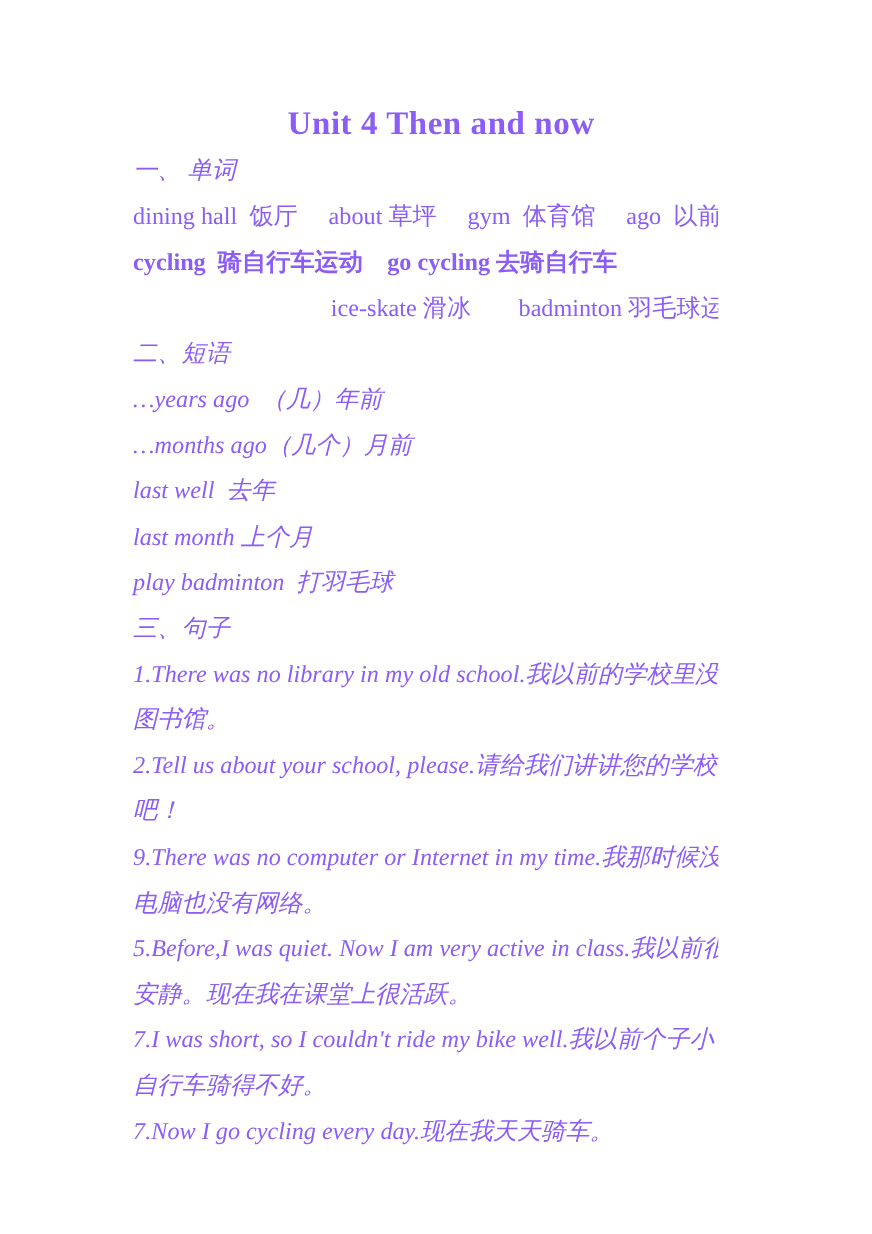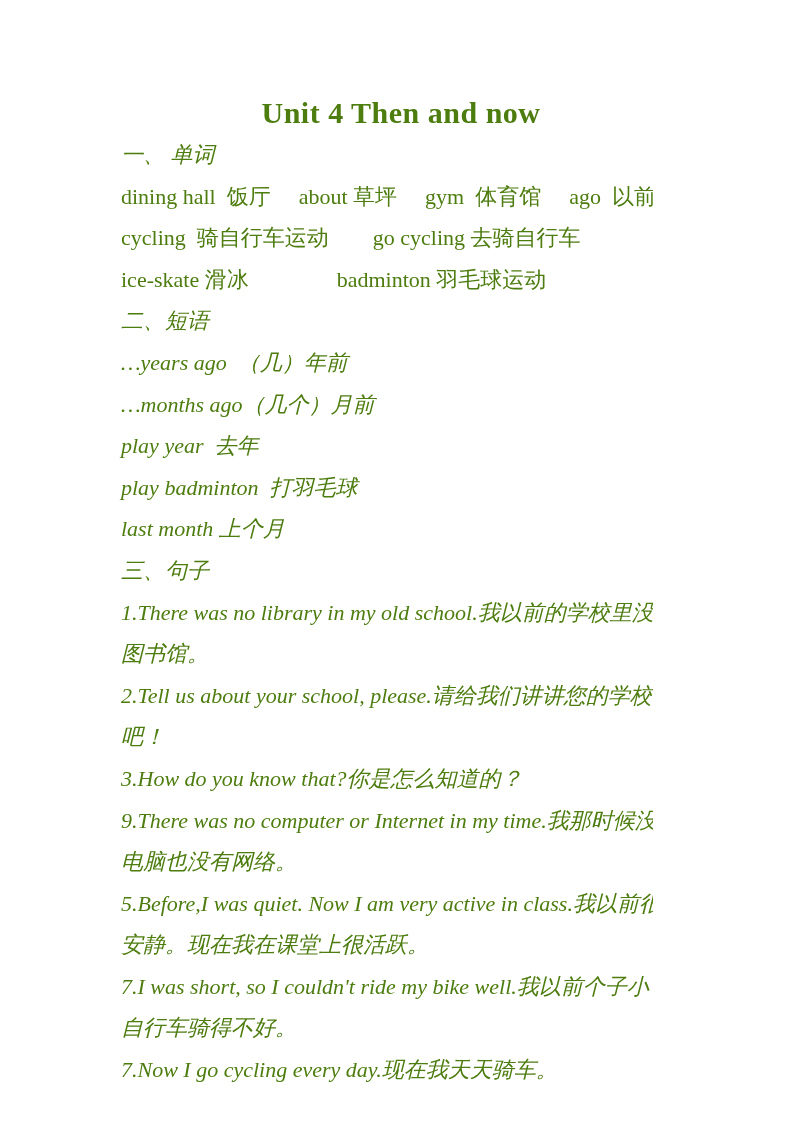--- a/index.html
+++ b/index.html
@@ -7,21 +7,21 @@
     padding: 0;
     background: #ffffff;
   }
   .page {
     position: relative;
     width: 653px;
     height: 1122px;
     background: #ffffff;
     overflow: hidden;
     font-family: "Liberation Serif", "DejaVu Serif", serif;
-    color: #4d7c0f;
+    color: #8b5cf6;
   }
   .content {
     position: absolute;
     top: 92px;
     left: 121px;
     width: 560px;
   }
   .doc-title {
     font-size: 30px;
     font-weight: bold;
@@ -41,22 +41,22 @@
   .vocab-line {
     display: flex;
     flex-wrap: nowrap;
     font-size: 22px;
     line-height: 41.6px;
   }
   .vocab-line > span {
     white-space: pre;
   }
   .gap-md { column-gap: 28px; }
-  .gap-sm { column-gap: 44px; }
-  .gap-lg { column-gap: 88px; }
+  .gap-sm { column-gap: 22px; font-weight: bold; }
+  .gap-lg { column-gap: 43px; justify-content: flex-end; }
 </style>
 </head>
 <body>
 
 <div class="page">
   <div class="content">
 
     <h1 class="doc-title">Unit 4 Then and now</h1>
 
     <p class="line">一、 单词</p>
@@ -75,28 +75,27 @@
 
     <div class="vocab-line gap-lg">
       <span>ice-skate 滑冰</span>
       <span>badminton 羽毛球运动</span>
     </div>
 
     <p class="line">二、短语</p>
 
     <p class="line">…years ago  （几）年前</p>
     <p class="line">…months ago（几个）月前</p>
-    <p class="line">play year  去年</p>
+    <p class="line">last well  去年</p>
+    <p class="line">last month 上个月</p>
     <p class="line">play badminton  打羽毛球</p>
-    <p class="line">last month 上个月</p>
 
     <p class="line">三、句子</p>
 
     <p class="line">1.There was no library in my old school.我以前的学校里没有图书馆。</p>
     <p class="line">2.Tell us about your school, please.请给我们讲讲您的学校吧！</p>
-    <p class="line">3.How do you know that?你是怎么知道的？</p>
     <p class="line">9.There was no computer or Internet in my time.我那时候没有电脑也没有网络。</p>
     <p class="line">5.Before,I was quiet. Now I am very active in class.我以前很安静。现在我在课堂上很活跃。</p>
     <p class="line">7.I was short, so I couldn't ride my bike well.我以前个子小，自行车骑得不好。</p>
     <p class="line">7.Now I go cycling every day.现在我天天骑车。</p>
 
   </div>
 </div>
 
 </body></html>

